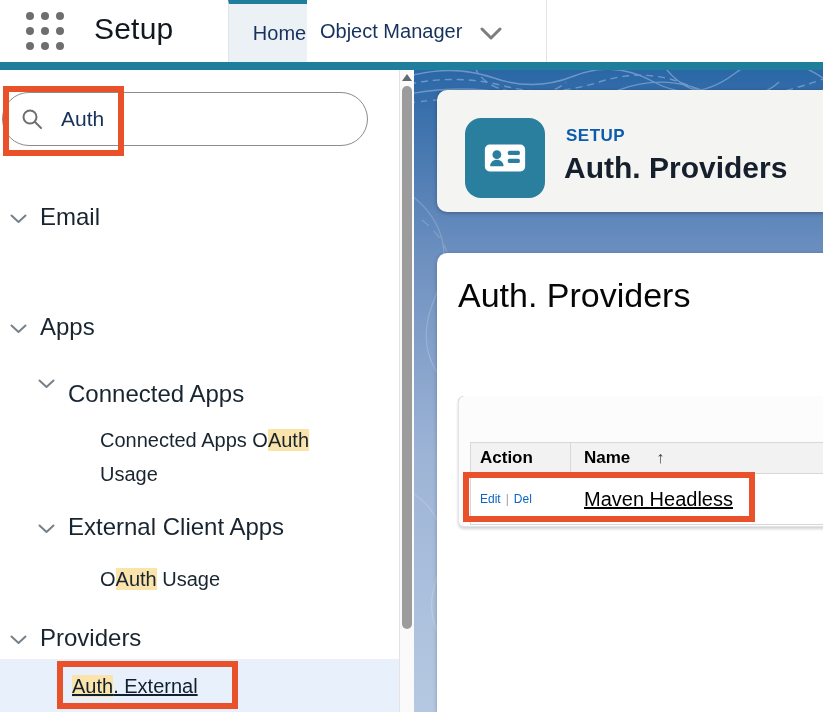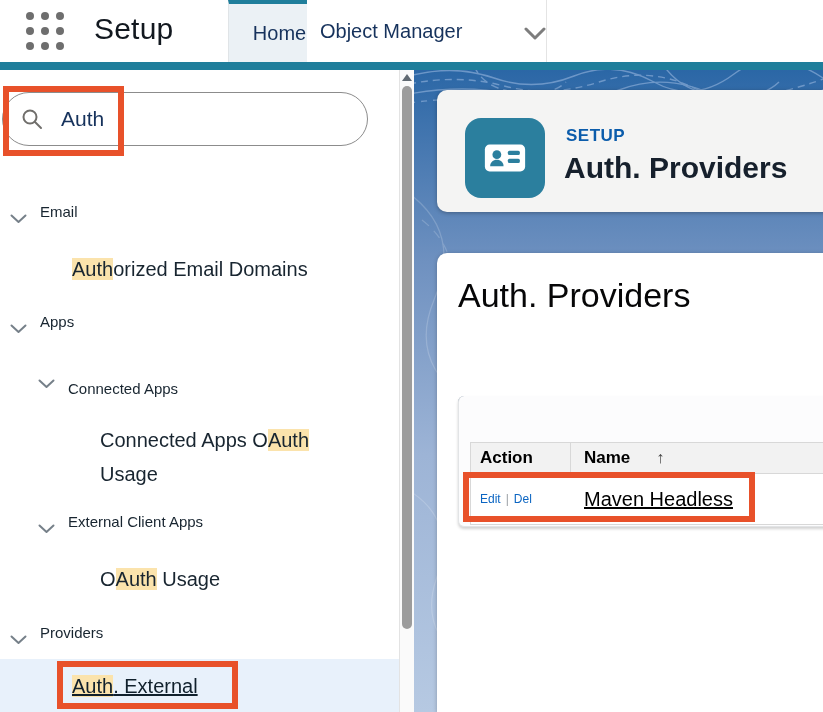--- a/index.html
+++ b/index.html
@@ -8,35 +8,35 @@
     font-family:"Liberation Sans",sans-serif;background:#fff;
     -webkit-font-smoothing:antialiased;
   }
   .abs{position:absolute;}
 
   
   .app-header{left:0;top:0;width:823px;height:62px;background:#fff;}
   .waffle{left:26px;top:12px;display:grid;grid-template-columns:repeat(3,8px);grid-gap:7px;cursor:pointer;}
   .waffle i{width:8px;height:8px;border-radius:50%;background:#6e6e6e;}
   .app-title{left:94px;top:12px;font-size:30px;color:#12181f;letter-spacing:.2px;}
-  .tab{top:0;height:62px;box-sizing:border-box;display:flex;align-items:center;font-size:20px;color:#16325c;cursor:pointer;justify-content:space-between;}
+  .tab{top:0;height:62px;box-sizing:border-box;display:flex;align-items:center;font-size:20px;color:#16325c;cursor:pointer;}
   .tab-home{left:204px;width:103px;background:#ebf1f5;border-top:4px solid #1f7e9b;
     border-left:1px solid #e0e4e7;border-right:1px solid #e0e4e7;justify-content:center;margin-left:24px;}
   .tab-om{left:307px;width:240px;background:#fff;border-right:1px solid #e4e4e4;padding-left:13px;}
   .tab-om .chev-om{margin-left:18px;margin-top:4px;}
   .teal-bar{left:0;top:62px;width:823px;height:8px;background:#1f7e9b;}
 
   
   .sidebar{left:0;top:70px;width:399px;height:642px;background:#fff;}
   .searchbox{left:2px;top:92px;width:366px;height:54px;box-sizing:border-box;
     border:1px solid #8c8c8c;border-radius:27px;background:#fff;display:flex;align-items:center;padding-left:18px;}
   .searchbox svg{flex:0 0 auto;}
   .searchbox input{border:none;outline:none;background:transparent;margin-left:16px;width:270px;
     font-size:21px;color:#16325c;font-family:"Liberation Sans",sans-serif;}
-  .tree-label{font-size:15px;color:#182530;white-space:nowrap;}
+  .tree-label{font-size:24px;color:#182530;white-space:nowrap;}
   .tree-row{cursor:pointer;}
   .chev{display:inline-block;}
   .hl{background:#fbe3ac;}
   .leaf{font-size:20px;color:#182530;cursor:pointer;}
   .wrap2{width:250px;line-height:34px;white-space:normal;}
   .sel-row{left:0;top:659px;width:399px;height:53px;background:#e8f1fb;}
   .sel-link{left:72px;top:675px;font-size:20px;color:#10202c;text-decoration:underline;cursor:pointer;}
 
   
   .sb-track{left:399px;top:70px;width:15px;height:642px;background:#fafafa;border-left:1px solid #e3e3e3;box-sizing:border-box;}
@@ -127,21 +127,20 @@
 
   <div class="abs tree-row" style="left:10px;top:203px;">
     <span class="chev" style="position:absolute;left:0;top:7px;">
       <svg width="17" height="10" viewBox="0 0 17 10">
           <path d="M1.5 1.5l7 6.5 7-6.5" fill="none" stroke="#768089" stroke-width="2" stroke-linecap="round" stroke-linejoin="round"></path>
         </svg>
     </span>
     <span class="tree-label" style="position:absolute;left:30px;top:0;">Email</span>
   </div>
 
-  <div class="abs leaf" style="left:72px;top:258px;"><span></span><span class="hl">Auth</span><span>orized Email Domains</span></div>
 
   <div class="abs tree-row" style="left:10px;top:313px;">
     <span class="chev" style="position:absolute;left:0;top:7px;">
       <svg width="17" height="10" viewBox="0 0 17 10">
           <path d="M1.5 1.5l7 6.5 7-6.5" fill="none" stroke="#768089" stroke-width="2" stroke-linecap="round" stroke-linejoin="round"></path>
         </svg>
     </span>
     <span class="tree-label" style="position:absolute;left:30px;top:0;">Apps</span>
   </div>
 

